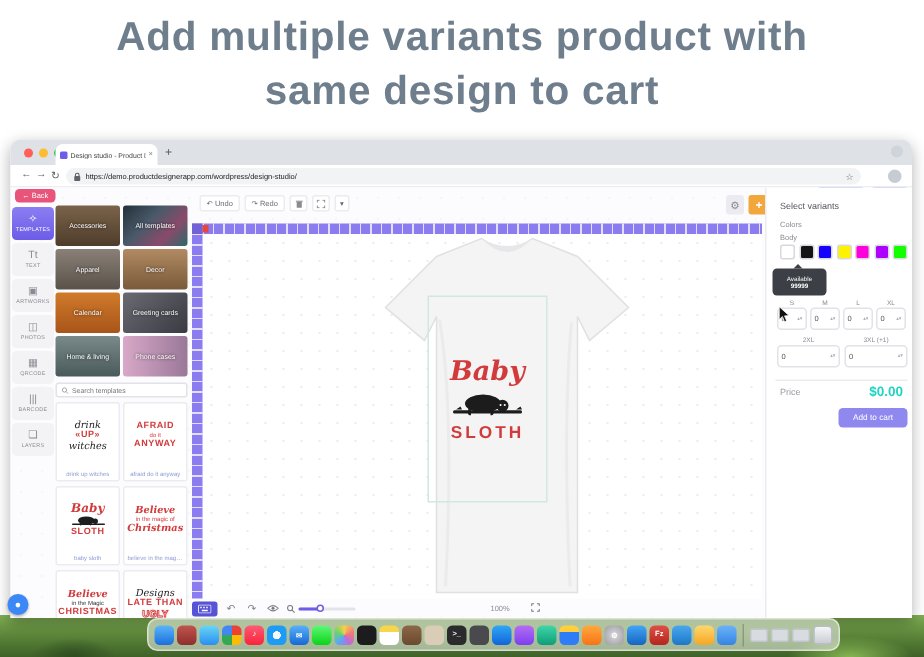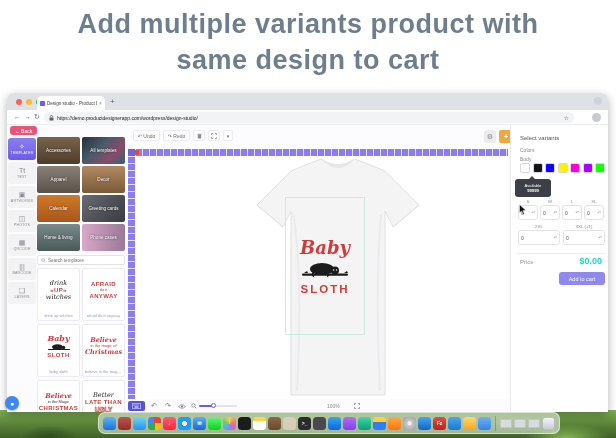--- a/index.html
+++ b/index.html
@@ -347,21 +347,21 @@
           <div class="card">
             <div class="card-art">
                 <span class="script-red">Believe</span>
                 <span class="small-black">in the Magic</span>
                 <span class="bold-red">CHRISTMAS</span>
               </div>
 
           </div>
           <div class="card">
             <div class="card-art">
-                <span class="script-black">Better</span>
+                <span class="script-black">Designs</span>
                 <span class="bold-red">LATE THAN</span>
                 <span class="outline-red">UGLY</span>
               </div>
 
           </div>
         </div>
       </div>
 
       <div class="canvas"></div>
       <div class="ruler-h"></div>

